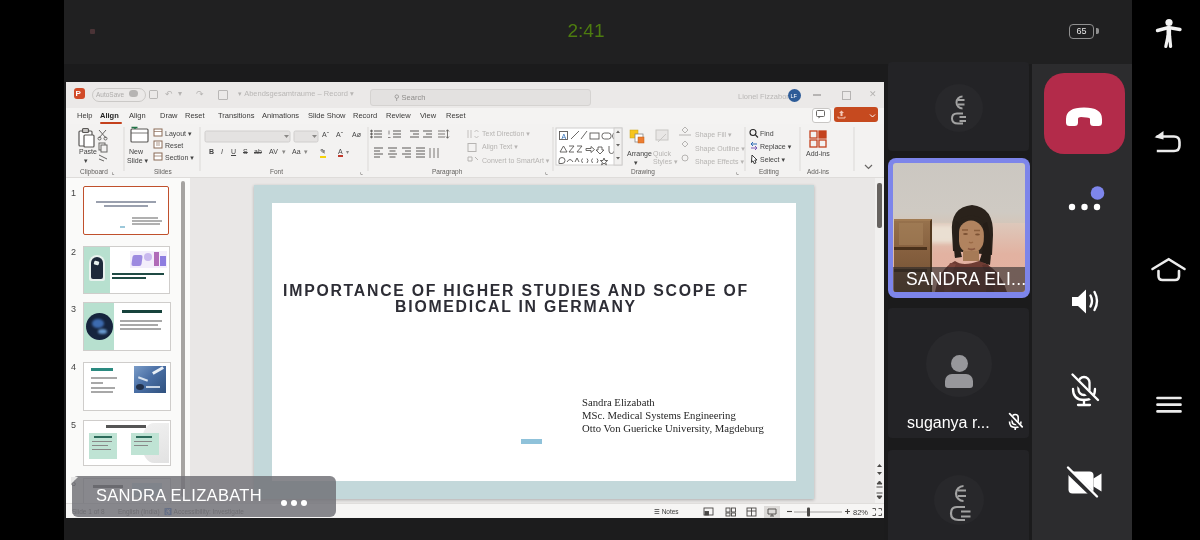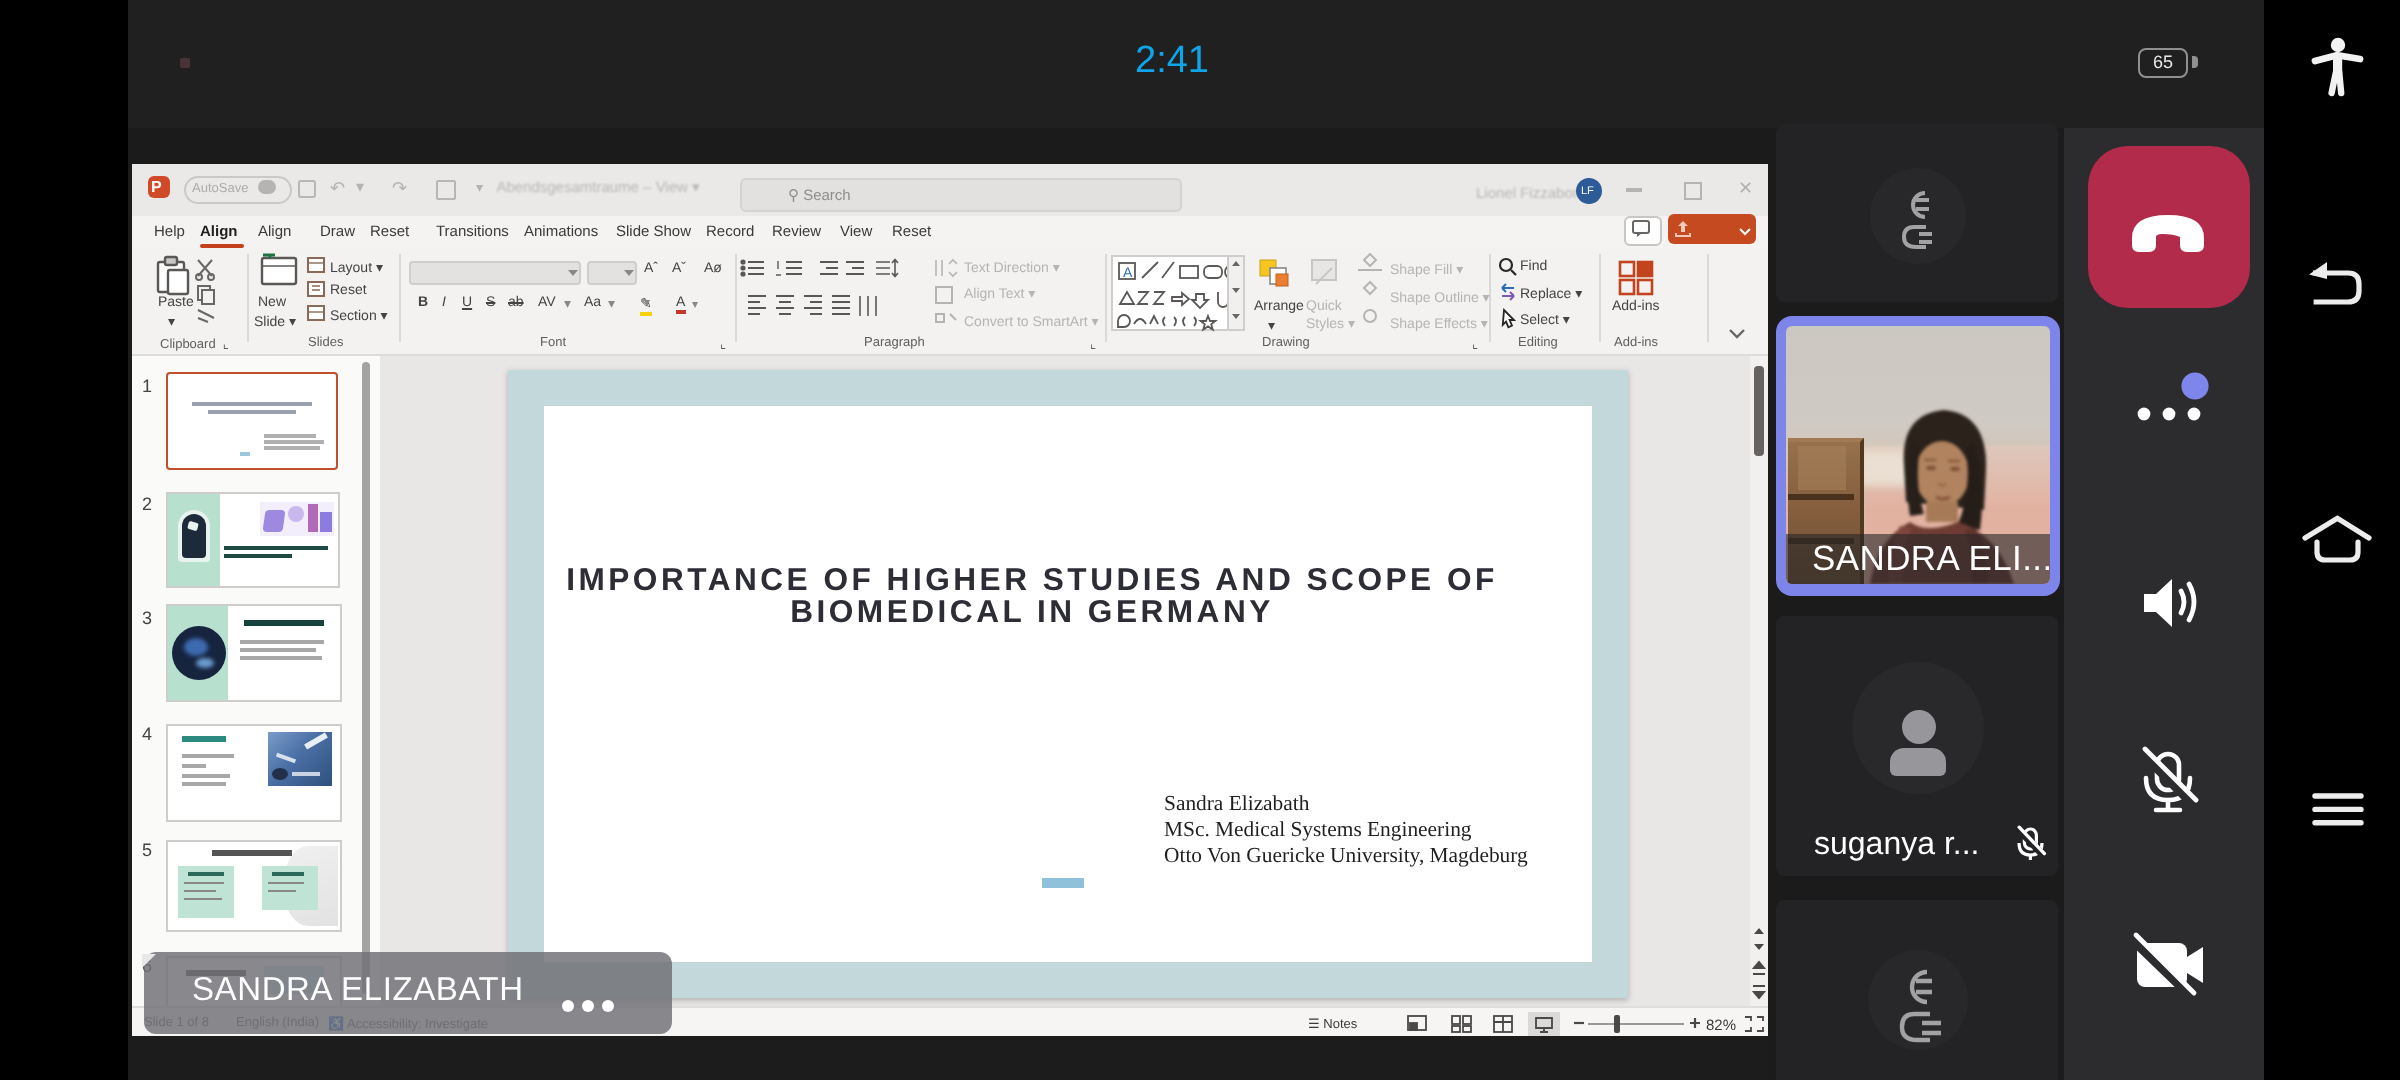--- a/index.html
+++ b/index.html
@@ -2,21 +2,21 @@
 <html><head>
 <meta charset="utf-8">
 <style>
   html,body{margin:0;padding:0;}
   body{width:1200px;height:540px;background:#000;overflow:hidden;position:relative;
        font-family:"Liberation Sans", sans-serif;}
   .abs{position:absolute;}
   
   #appbg{left:64px;top:0;width:1068px;height:540px;background:#1b1b1c;}
   #statusbar{left:64px;top:0;width:1068px;height:64px;background:#202021;}
-  #clock{left:536px;top:20px;width:100px;text-align:center;color:#0ea5e9;font-size:19px;}
+  #clock{left:536px;top:20px;width:100px;text-align:center;color:#4d7c0f;font-size:19px;}
   #batt{left:1069px;top:24px;width:23px;height:13px;border:1.5px solid #909090;border-radius:4px;}
   #batt span{position:absolute;left:0;top:1px;width:23px;text-align:center;font-size:9px;color:#e8e8e8;}
   #battnub{left:1096px;top:28px;width:2.5px;height:6px;background:#909090;border-radius:0 2px 2px 0;}
   
   #navcol{left:1132px;top:0;width:68px;height:540px;background:#000;}
   
   #ctrlcol{left:1032px;top:64px;width:100px;height:476px;background:#2c2c2e;}
   #hangup{left:1044px;top:73px;width:81px;height:81px;background:#b32b4a;border-radius:20px;}
   
   #pptwin{left:66px;top:82px;width:818px;height:436px;background:#f1f0ef;}
@@ -117,21 +117,21 @@
   <div class="abs" style="left:9.5px;top:5px;color:#fff;font-size:8px;font-weight:bold;">P</div>
   <div class="abs tfade" style="left:26px;top:4px;width:52px;height:12px;border:1px solid #b0aeac;border-radius:7px;"></div>
   <div class="abs tfade" style="left:30px;top:6.5px;font-size:6.5px;color:#7a7876;">AutoSave</div>
   <div class="abs tfade" style="left:63px;top:6px;width:9px;height:7px;border-radius:4px;background:#8a8886;"></div>
   <div class="abs tfade" style="left:83px;top:6px;width:7px;height:7px;border:1.1px solid #908e8c;border-radius:1.5px;"></div>
   <div class="abs tfade" style="left:99px;top:4.5px;font-size:9px;color:#8a8886;">↶</div>
   <div class="abs tfade" style="left:112px;top:5px;font-size:8px;color:#8a8886;">▾</div>
   <div class="abs tfade" style="left:130px;top:4.5px;font-size:9px;color:#8a8886;">↷</div>
   <div class="abs tfade" style="left:152px;top:5.5px;width:8px;height:8px;border:1.1px solid #908e8c;border-radius:1px;"></div>
   <div class="abs tfade" style="left:172px;top:6px;font-size:7px;color:#8a8886;">▾</div>
-  <div class="abs tfade" style="left:168px;top:4.5px;width:130px;text-align:center;font-size:7.5px;color:#8f8d8b;filter:blur(0.4px);">Abendsgesamtraume – View ▾</div>
+  <div class="abs tfade" style="left:168px;top:4.5px;width:130px;text-align:center;font-size:7.5px;color:#8f8d8b;filter:blur(0.4px);">Abendsgesamtraume – Record ▾</div>
   <div class="abs" style="left:304px;top:5px;width:219px;height:15px;background:#e3e1e0;border:1px solid #d5d3d1;border-radius:3px;"></div>
   <div class="abs" style="left:328px;top:8.5px;font-size:7.5px;color:#8f8d8b;">⚲ Search</div>
   <div class="abs tfade" style="left:672px;top:8px;font-size:7.5px;color:#8f8d8b;filter:blur(0.4px);">Lionel Fizzabon</div>
   <div class="abs" style="left:722px;top:5px;width:13px;height:13px;border-radius:50%;background:#2d5b97;"></div>
   <div class="abs" style="left:724.5px;top:8.5px;font-size:5.5px;color:#fff;">LF</div>
   <div class="abs tfade" style="left:747px;top:10px;width:8px;height:1.5px;background:#8a8886;"></div>
   <div class="abs tfade" style="left:776px;top:6.5px;width:7px;height:7px;border:1.2px solid #8a8886;"></div>
   <div class="abs tfade" style="left:803px;top:5px;font-size:9px;color:#8a8886;">✕</div>
 </div>
 <div class="abs" id="menubar">

